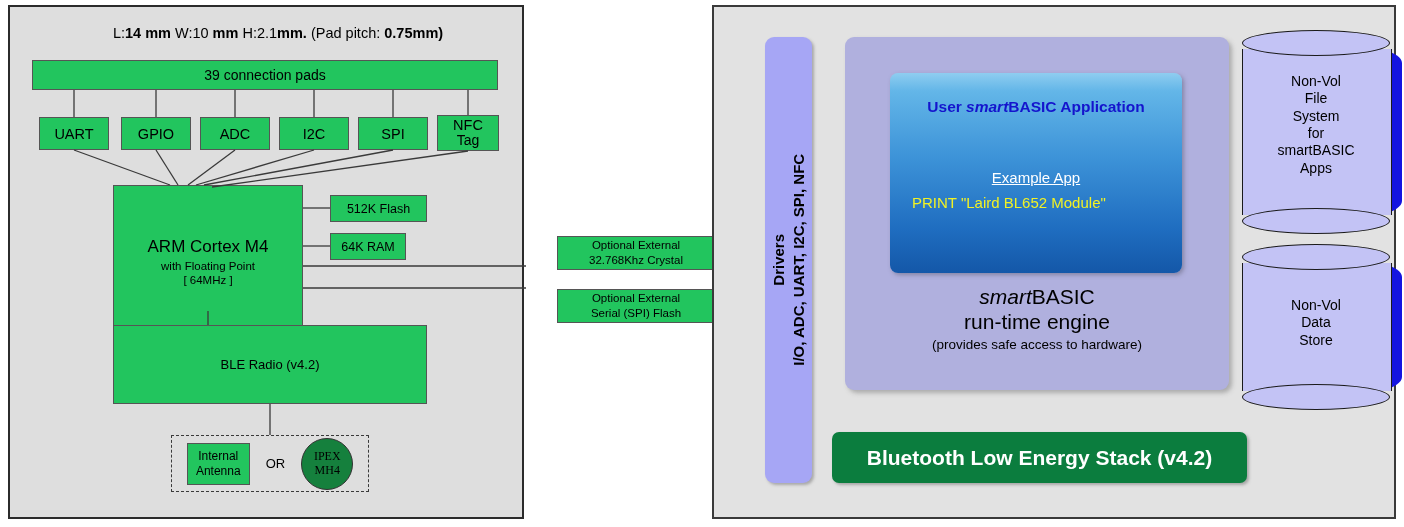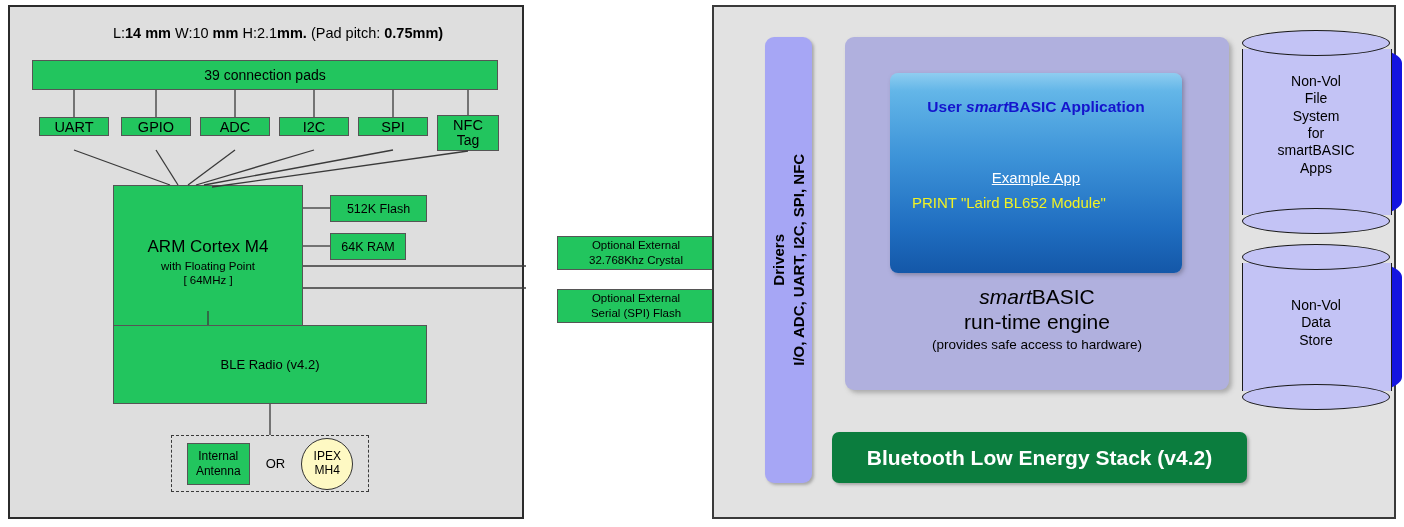--- a/index.html
+++ b/index.html
@@ -13,21 +13,21 @@
   .hw-title{position:absolute;left:0;top:18px;width:100%;text-align:center;
             font-size:14.5px;color:#000;white-space:nowrap;margin-left:12px;}
   .hw-title b{font-weight:bold;}
 
   .wbox{position:absolute;background:#22c55e;border:1.5px solid #555555;
         box-sizing:border-box;display:flex;flex-direction:column;
         align-items:center;justify-content:center;text-align:left;color:#000;}
 
   #pads-box{left:22px;top:53px;width:466px;height:30px;font-size:14px;}
 
-  .periph{height:19px;font-size:14.5px;}
+  .periph{height:33px;font-size:14.5px;}
   #p-uart{left:29px;top:110px;width:70px;}
   #p-gpio{left:111px;top:110px;width:70px;}
   #p-adc {left:190px;top:110px;width:70px;}
   #p-i2c {left:269px;top:110px;width:70px;}
   #p-spi {left:348px;top:110px;width:70px;}
   #p-nfc {left:427px;top:108px;width:62px;height:36px;}
   #p-nfc .nfc-main{font-size:14.5px;line-height:1.05;}
   #p-nfc .nfc-sub{font-size:14px;line-height:1.05;}
 
   #arm-box{left:103px;top:178px;width:190px;height:154px;}
@@ -42,23 +42,23 @@
   #sflash-box{left:547px;top:282px;width:158px;height:34px;font-size:11.5px;line-height:1.3;}
   #xtal-box div,#sflash-box div{white-space:nowrap;}
 
   #ble-box{left:103px;top:318px;width:314px;height:79px;font-size:13px;}
 
   #ant-group{position:absolute;left:161px;top:428px;width:198px;height:57px;
              border:1.4px dashed #3a3a3a;box-sizing:border-box;
              display:flex;align-items:center;justify-content:center;gap:16px;}
   #ant-int{position:relative;left:0;top:0;width:63px;height:42px;font-size:12px;line-height:1.2;}
   #ant-or{font-size:13px;color:#000;}
-  #ant-ipex{width:50px;height:50px;border-radius:50%;background:#fef9c3;
+  #ant-ipex{width:50px;height:50px;border-radius:50%;background:#15803d;
             border:1.5px solid #333;display:flex;flex-direction:column;
-            align-items:center;justify-content:center;font-size:12px;line-height:1.15;color:#000;}
+            align-items:center;justify-content:center;font-size:12px;line-height:1.15;color:#000;font-family:Liberation Serif, serif;}
 
   #left-wires{position:absolute;left:0;top:0;width:516px;height:514px;pointer-events:none;}
 
   
   #right-panel{position:absolute;left:712px;top:5px;width:684px;height:514px;
                background:#e2e2e2;border:2px solid #3a3a3a;box-sizing:border-box;}
 
   #drivers-bar{position:absolute;left:51px;top:30px;width:47px;height:446px;
                background:#a6a6f5;border-radius:9px;
                box-shadow:2px 2px 3px rgba(120,120,120,.55);

